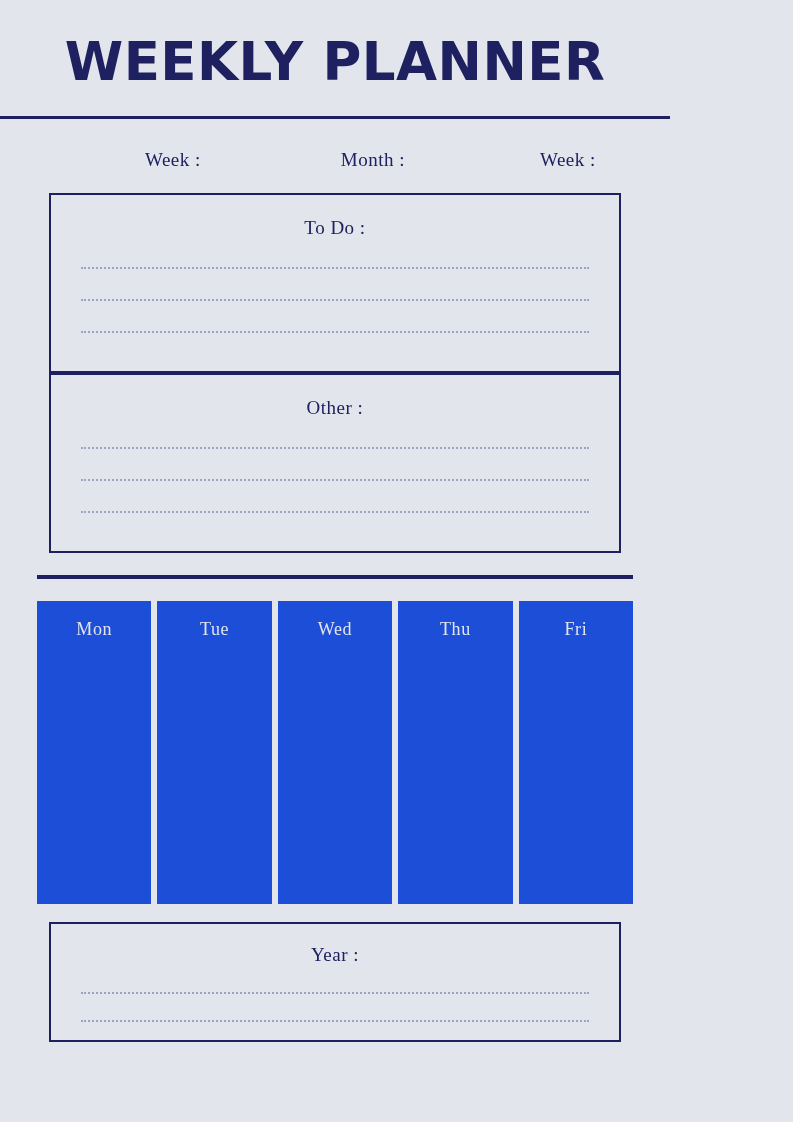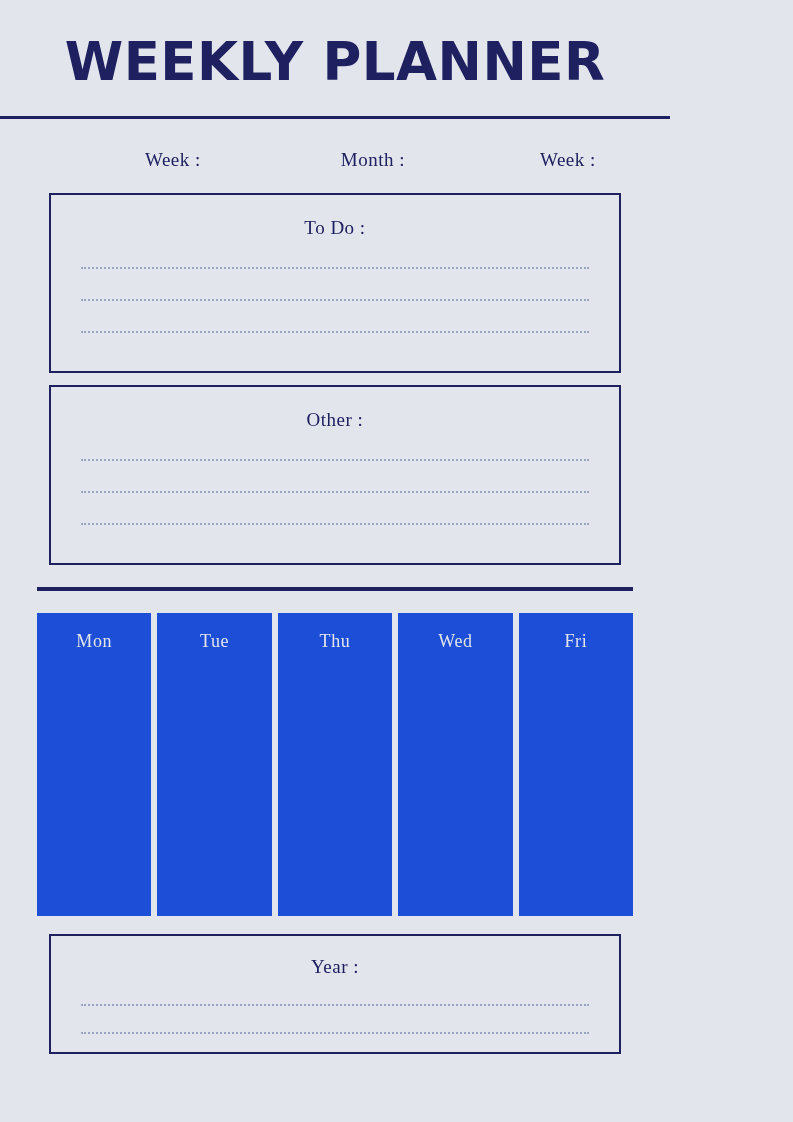--- a/index.html
+++ b/index.html
@@ -78,21 +78,20 @@
 
   #todo-box {
     margin-top: 22px;
     height: 180px;
     padding: 22px 30px 0 30px;
   }
   #todo-box .lines { margin-top: 28px; }
   #todo-box .dotline { margin-bottom: 30px; }
 
   #other-box {
-    margin-top: 12px;
     height: 180px;
     padding: 22px 30px 0 30px;
   }
   #other-box .lines { margin-top: 28px; }
   #other-box .dotline { margin-bottom: 30px; }
 
   .section-rule {
     margin: 22px 37px 0 37px;
     height: 4px;
     background: #1e2060;
@@ -168,24 +167,24 @@
   <div class="section-rule"></div>
 
   <div class="days">
     <div class="day-col">
       <div class="day-label">Mon</div>
     </div>
     <div class="day-col">
       <div class="day-label">Tue</div>
     </div>
     <div class="day-col">
-      <div class="day-label">Thu</div>
+      <div class="day-label">Wed</div>
     </div>
     <div class="day-col">
-      <div class="day-label">Wed</div>
+      <div class="day-label">Thu</div>
     </div>
     <div class="day-col">
       <div class="day-label">Fri</div>
     </div>
   </div>
 
   <div class="inner">
     <div class="box" id="notes-box">
       <div class="box-title">Year :</div>
       <div class="lines">

